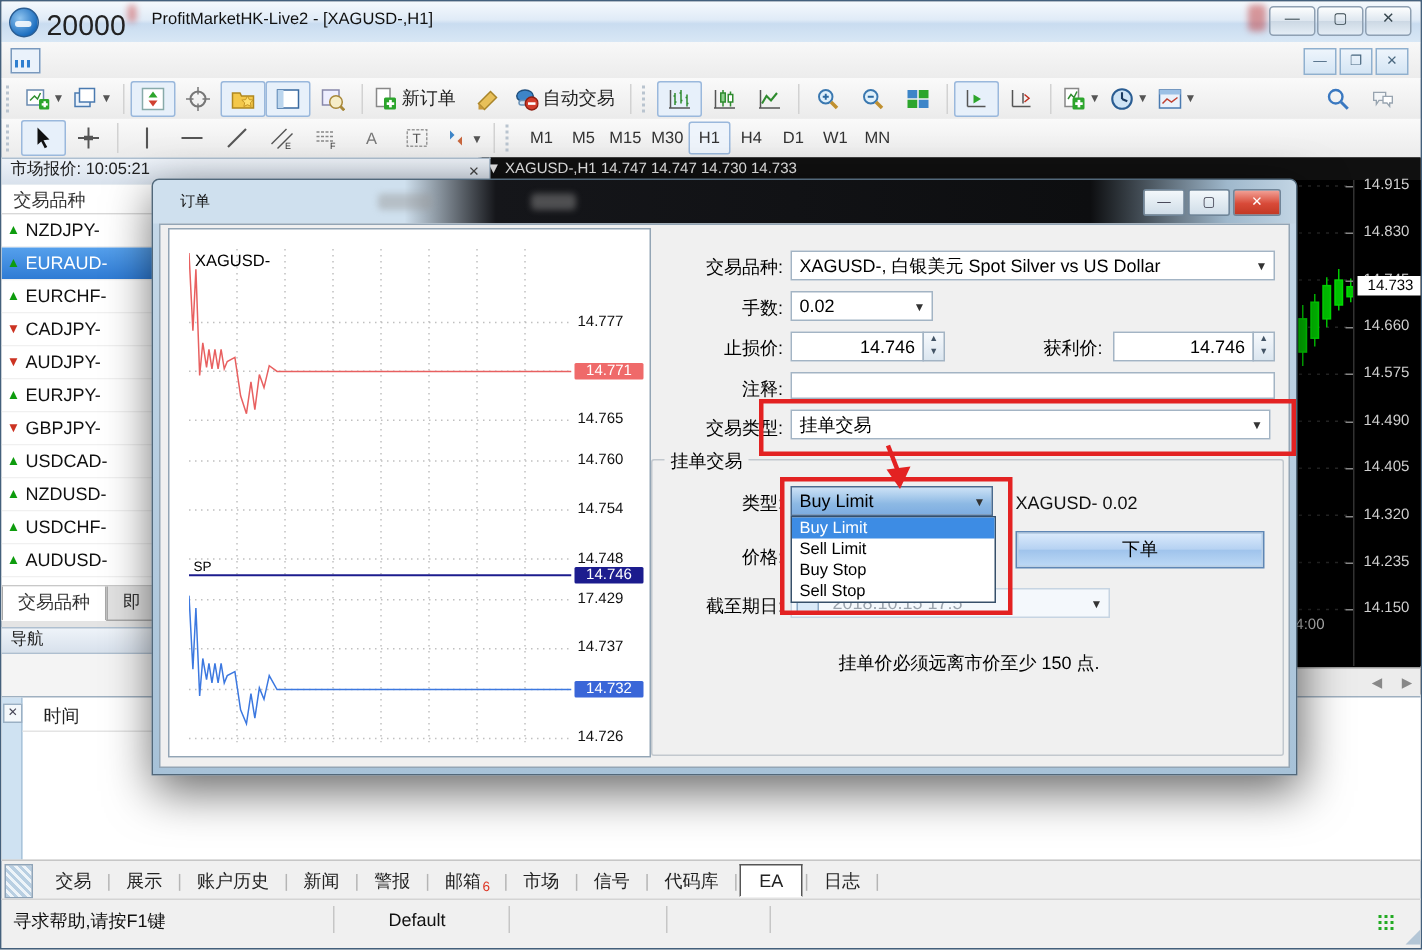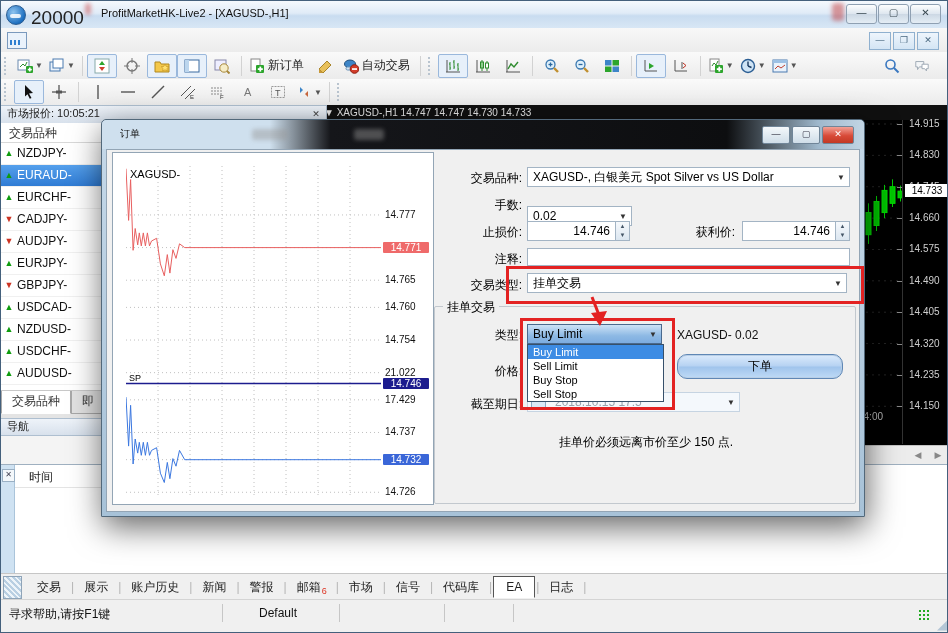--- a/index.html
+++ b/index.html
@@ -118,21 +118,21 @@
   .tfield .cmb{position:absolute;right:4px;top:1px;font-size:8px;color:#333}
   .num{text-align:right}
   .spin{position:absolute;width:15px;height:20px;border:1px solid #a3b4c4;background:linear-gradient(#f6f9fc,#dbe6f0);box-sizing:border-box}
   .spin span{display:block;height:9px;font-size:6px;line-height:9px;text-align:center;color:#456}
   .fieldset{position:absolute;border:1px solid #c2c8ce;border-radius:2px}
   .legend{position:absolute;top:-8px;left:8px;background:#f0f0f0;padding:0 4px;font-size:12px;color:#000}
   .combo-blue{background:linear-gradient(#cde2f6,#8db9e4 60%,#7dace0);border:1px solid #4a6a8e}
   .ddlist{position:absolute;background:#fff;border:1px solid #37506a;z-index:20}
   .dditem{height:14px;line-height:14px;font-size:11px;padding:0 5px;color:#000;white-space:nowrap}
   .dditem.sel{background:#3d8ce4;color:#fff}
-  .placebtn{position:absolute;border:1px solid #5f87b5;border-radius:10px;box-shadow:0 0 0 1px #b9cfe6 inset;
+  .placebtn{position:absolute;border:1px solid #5f87b5;border-radius:0;box-shadow:0 0 0 1px #b9cfe6 inset;
     background:linear-gradient(#dcebfc,#b6d2f2 48%,#a0c4ec 52%,#bedaf6);font-size:12px;text-align:center;color:#000}
   .redbox{position:absolute;border:3px solid #e32222;z-index:30;pointer-events:none}
   .checkbox{position:absolute;width:13px;height:13px;background:#d9e9f8;border:1px solid #8aa8c6}
   .graytxt{color:#9aa3ad}
   .note{position:absolute;font-size:12px;color:#000;text-align:center}
   svg{display:block}
 </style>
 </head>
 <body>
 
@@ -405,20 +405,31 @@
   </div>
   <div class="tbtn">
     <svg class="ticon" viewBox="0 0 16 16">
         <path d="M4 3 l3 3 -3 3 Z" fill="#3d85c8"></path>
         <path d="M12 13 l-3-3 3-3 Z" fill="#c8663d"></path>
       </svg>
     <span class="drop">▼</span>
   </div>
   <div class="tsep"></div>
     <div class="grip"></div>
+  <div id="tf-group" style="display:flex">
+      <div class="tf">M1</div>
+      <div class="tf">M5</div>
+      <div class="tf">M15</div>
+      <div class="tf">M30</div>
+      <div class="tf active">H1</div>
+      <div class="tf">H4</div>
+      <div class="tf">D1</div>
+      <div class="tf">W1</div>
+      <div class="tf">MN</div>
+    </div>
 </div>
 
 <div class="workspace">
 
   <div class="chartwin">
     <div class="chart-title"><span>▼ </span><span>XAGUSD-,H1  14.747 14.747 14.730 14.733</span></div>
     <div class="chart-canvas">
       <svg id="main-grid" width="630" height="324">
           <line x1="0" y1="4" x2="630" y2="4" stroke="#262626" stroke-dasharray="2 4"></line>
           <line x1="0" y1="35.36499999999966" x2="630" y2="35.36499999999966" stroke="#262626" stroke-dasharray="2 4"></line>
@@ -587,36 +598,36 @@
           <polyline points="0.0,231.1 2.6,280.1 4.6,239.3 7.1,298.0 9.2,273.0 11.7,287.1 13.3,276.3 15.3,289.3 17.3,276.3 19.4,289.3 21.4,276.3 23.5,289.3 25.5,284.4 30.6,281.7 34.4,307.2 38.3,316.5 41.3,296.4 43.9,312.7 46.9,292.6 50.0,300.2 53.5,284.4 58.7,293.7 255.0,293.7" fill="none" stroke="#3c78e0" stroke-width="1"></polyline>
           <text x="3" y="214.52066115702257" font-size="9" fill="#000">SP</text>
         </svg>
       <div class="ticksym">XAGUSD-</div>
       <div id="tick-labels">
           <div class="ticklbl" style="top: 55.9421px;">14.777</div>
           <div class="ticklbl hl hl-ask" style="top: 88.5702px;">14.771</div>
           <div class="ticklbl" style="top: 121.198px;">14.765</div>
           <div class="ticklbl" style="top: 148.388px;">14.760</div>
           <div class="ticklbl" style="top: 181.017px;">14.754</div>
-          <div class="ticklbl" style="top: 213.645px;">21.022</div>
+          <div class="ticklbl" style="top: 213.645px;">14.748</div>
           <div class="ticklbl hl hl-sp" style="top: 224.521px;">14.746</div>
           <div class="ticklbl" style="top: 240.835px;">17.429</div>
           <div class="ticklbl" style="top: 273.463px;">14.737</div>
           <div class="ticklbl hl hl-bid" style="top: 300.653px;">14.732</div>
           <div class="ticklbl" style="top: 333.281px;">14.726</div>
         </div>
     </div>
 
     <div class="flabel" style="left:310px;top:50px">交易品种:</div>
     <div class="tfield" style="left:425px;top:47px;width:323px">
       <span>XAGUSD-, 白银美元 Spot Silver vs US Dollar</span><span class="cmb">▼</span>
     </div>
 
     <div class="flabel" style="left:310px;top:77px">手数:</div>
-    <div class="tfield" style="left:425px;top:86px;width:105px">
+    <div class="tfield" style="left:425px;top:74px;width:95px">
       <span>0.02</span><span class="cmb">▼</span>
     </div>
 
     <div class="flabel" style="left:310px;top:104px">止损价:</div>
     <div class="tfield num" style="left:425px;top:101px;width:89px">14.746</div>
     <div class="spin" style="left:513px;top:101px">
         <span>▲</span>
         <span>▼</span>
       </div>
 

